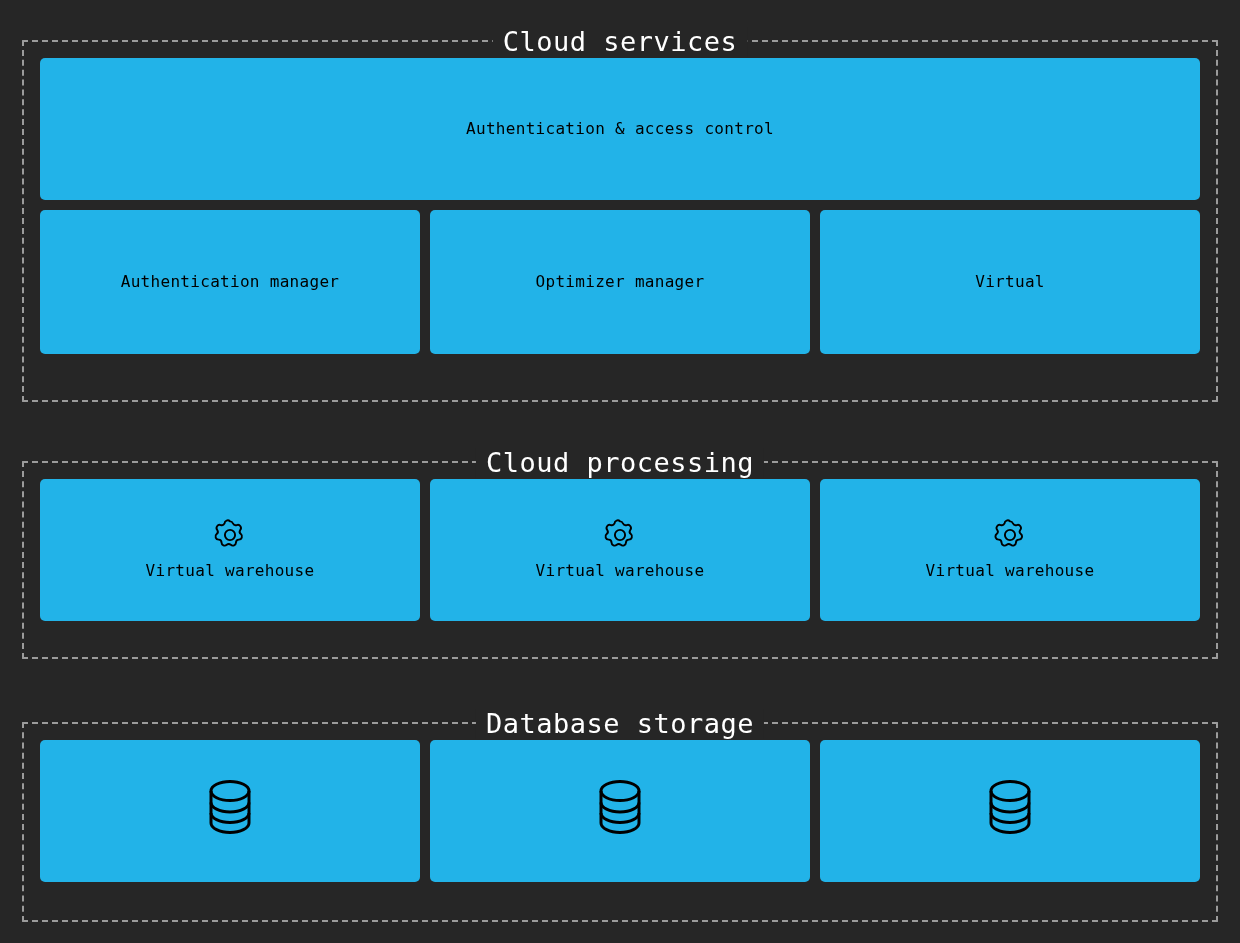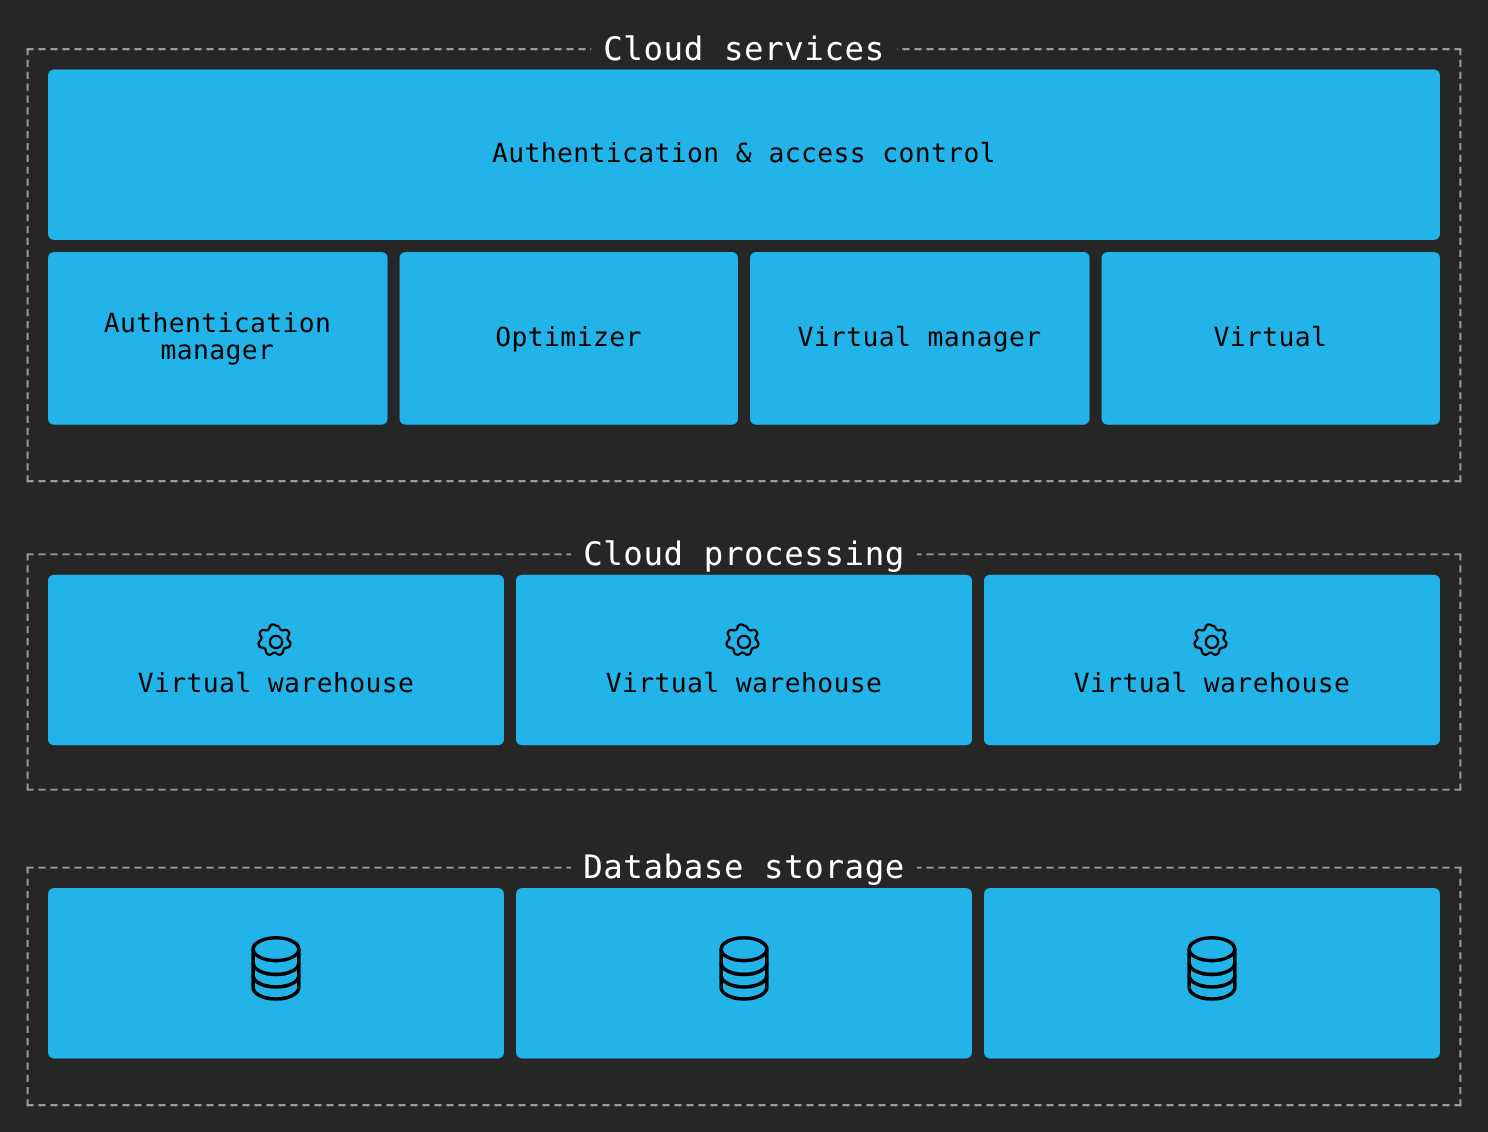--- a/index.html
+++ b/index.html
@@ -69,21 +69,21 @@
     justify-content: center;
     text-align: center;
     box-sizing: border-box;
     flex: 1 1 0;
     font-size: 19px;
     letter-spacing: 0.4px;
   }
   .node-label {
     display: block;
     color: #000000;
-    font-size: 22px;
+    font-size: 16px;
     line-height: 22px;
     letter-spacing: 0.3px;
     font-family: "DejaVu Sans Mono", "Liberation Mono", monospace;
     text-align: center;
   }
 
   .node-wide { height: 142px; }
   .node-small { height: 144px; }
   .node-warehouse { height: 142px; }
   .node-storage { height: 142px; }
@@ -113,24 +113,21 @@
         <div class="node node-wide">
           <span class="node-label">Authentication &amp; access control</span>
         </div>
       </div>
 
       <div class="row">
         <div class="node node-small">
           <span class="node-label">Authentication manager</span>
         </div>
         <div class="node node-small">
-          <span class="node-label">Optimizer</span>
-        </div>
-        <div class="node node-small">
-          <span class="node-label">Virtual manager</span>
+          <span class="node-label">Optimizer manager</span>
         </div>
         <div class="node node-small">
           <span class="node-label">Virtual</span>
         </div>
       </div>
 
     </div>
   </div>
 
   <div class="group" id="group-query">

